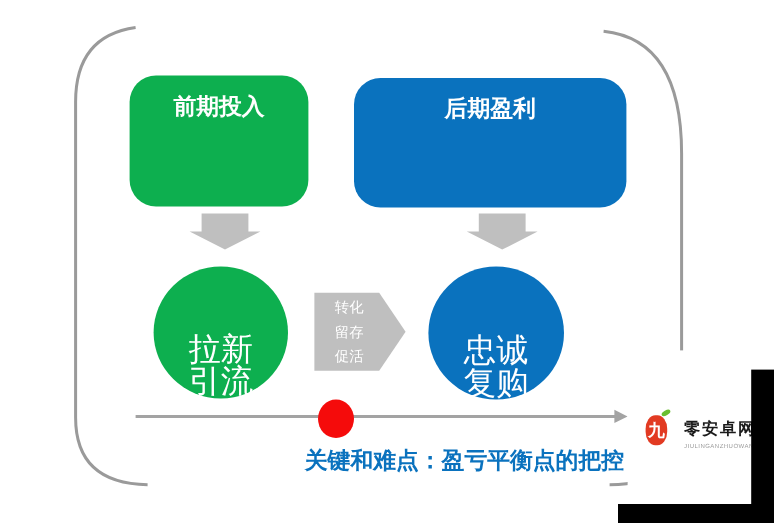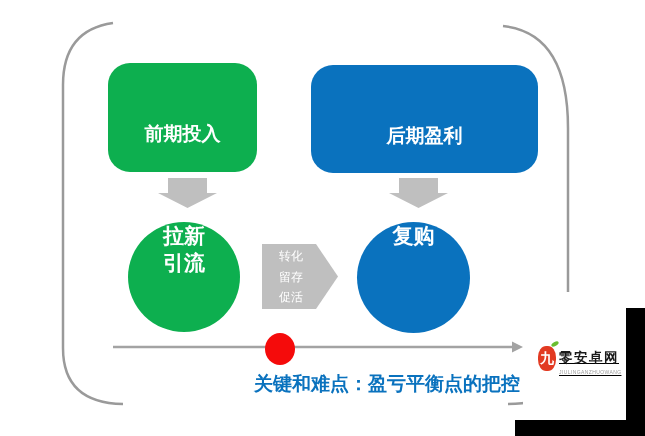--- a/index.html
+++ b/index.html
@@ -12,28 +12,28 @@
   .down-arrow{fill:var(--arrow-gray,#bfbfbf);}
   .chevron{fill:var(--arrow-gray,#bfbfbf);}
   .timeline{stroke:var(--line-gray,#a3a3a3);stroke-width:2.5;}
   .timeline-head{fill:var(--line-gray,#a3a3a3);}
 
   .stage-box{
     position:absolute;z-index:2;border-radius:22px;color:#fff;text-align:center;
     box-sizing:border-box;padding:15px 6px 0 6px;
   }
   #investment-box{left:108px;top:63px;width:149px;height:109px;background:var(--green,#0daf4f);}
-  #profit-box{left:311px;top:65px;width:227px;height:108px;background:var(--blue,#0a72be);}
-  .stage-box .title{font-weight:bold;font-size:19px;line-height:23px;margin-top:44px;}
+  #profit-box{left:295px;top:65px;width:227px;height:108px;background:var(--blue,#0a72be);}
+  .stage-box .title{font-weight:bold;font-size:19px;line-height:23px;}
   .stage-box .body{font-size:18.5px;line-height:21px;word-break:break-all;}
 
   .flow-circle{
     position:absolute;z-index:2;border-radius:50%;color:#fff;display:flex;
-    align-items:flex-start;justify-content:center;text-align:center;
-    font-weight:bold;font-size:21px;line-height:27px;
+    align-items:flex-end;justify-content:center;text-align:center;
+    font-weight:normal;font-size:27px;line-height:27px;
   }
   #acquisition-circle{left:128px;top:222px;width:112px;height:110px;background:var(--green,#0daf4f);}
   #loyalty-circle{left:357px;top:222px;width:113px;height:111px;background:var(--blue,#0a72be);}
 
   #conversion-label{
     position:absolute;z-index:2;left:267px;top:246px;width:48px;
     color:#fff;font-size:12px;line-height:20.5px;text-align:center;
   }
 
   #breakeven-dot{
@@ -52,21 +52,21 @@
   #logo{position:absolute;left:15px;top:54px;display:flex;align-items:flex-start;}
   #logo-symbol{
     position:relative;width:18px;height:25px;background:var(--logo-red,#e23a22);
     border-radius:45% 45% 45% 45%;color:#fff;font-weight:bold;font-size:14px;
     display:flex;align-items:center;justify-content:center;
   }
   #logo-leaf{
     position:absolute;top:-4px;right:-3px;width:8px;height:4px;border-radius:50%;
     background:var(--leaf-green,#6abe30);transform:rotate(-30deg);
   }
-  #logo-textcol{margin-left:3px;padding-top:3px;text-decoration:underline;}
+  #logo-textcol{margin-left:14px;padding-top:3px;}
   #logo-name{
     color:#1a1a1a;font-weight:bold;font-size:13.5px;letter-spacing:1.5px;
     font-family:"Liberation Serif","DejaVu Serif",serif;
   }
   #logo-subtext{color:var(--logo-subtext-gray,#9a9a9a);font-size:5px;letter-spacing:0.4px;margin-top:2px;}
 
   .corner-bar{position:absolute;z-index:4;background:var(--black,#000);}
   #corner-bar-vertical{left:626px;top:308px;width:19px;height:128px;}
   #corner-bar-bottom{left:515px;top:420px;width:130px;height:16px;}
 </style>
@@ -101,20 +101,21 @@
 
   <div class="flow-circle" id="acquisition-circle">
     <div>
       <div>拉新</div>
       <div>引流</div>
     </div>
   </div>
 
   <div class="flow-circle" id="loyalty-circle">
     <div>
+      <div>忠诚</div>
       <div>复购</div>
     </div>
   </div>
 
   <div id="conversion-label">
     <div>转化</div>
     <div>留存</div>
     <div>促活</div>
   </div>
 

